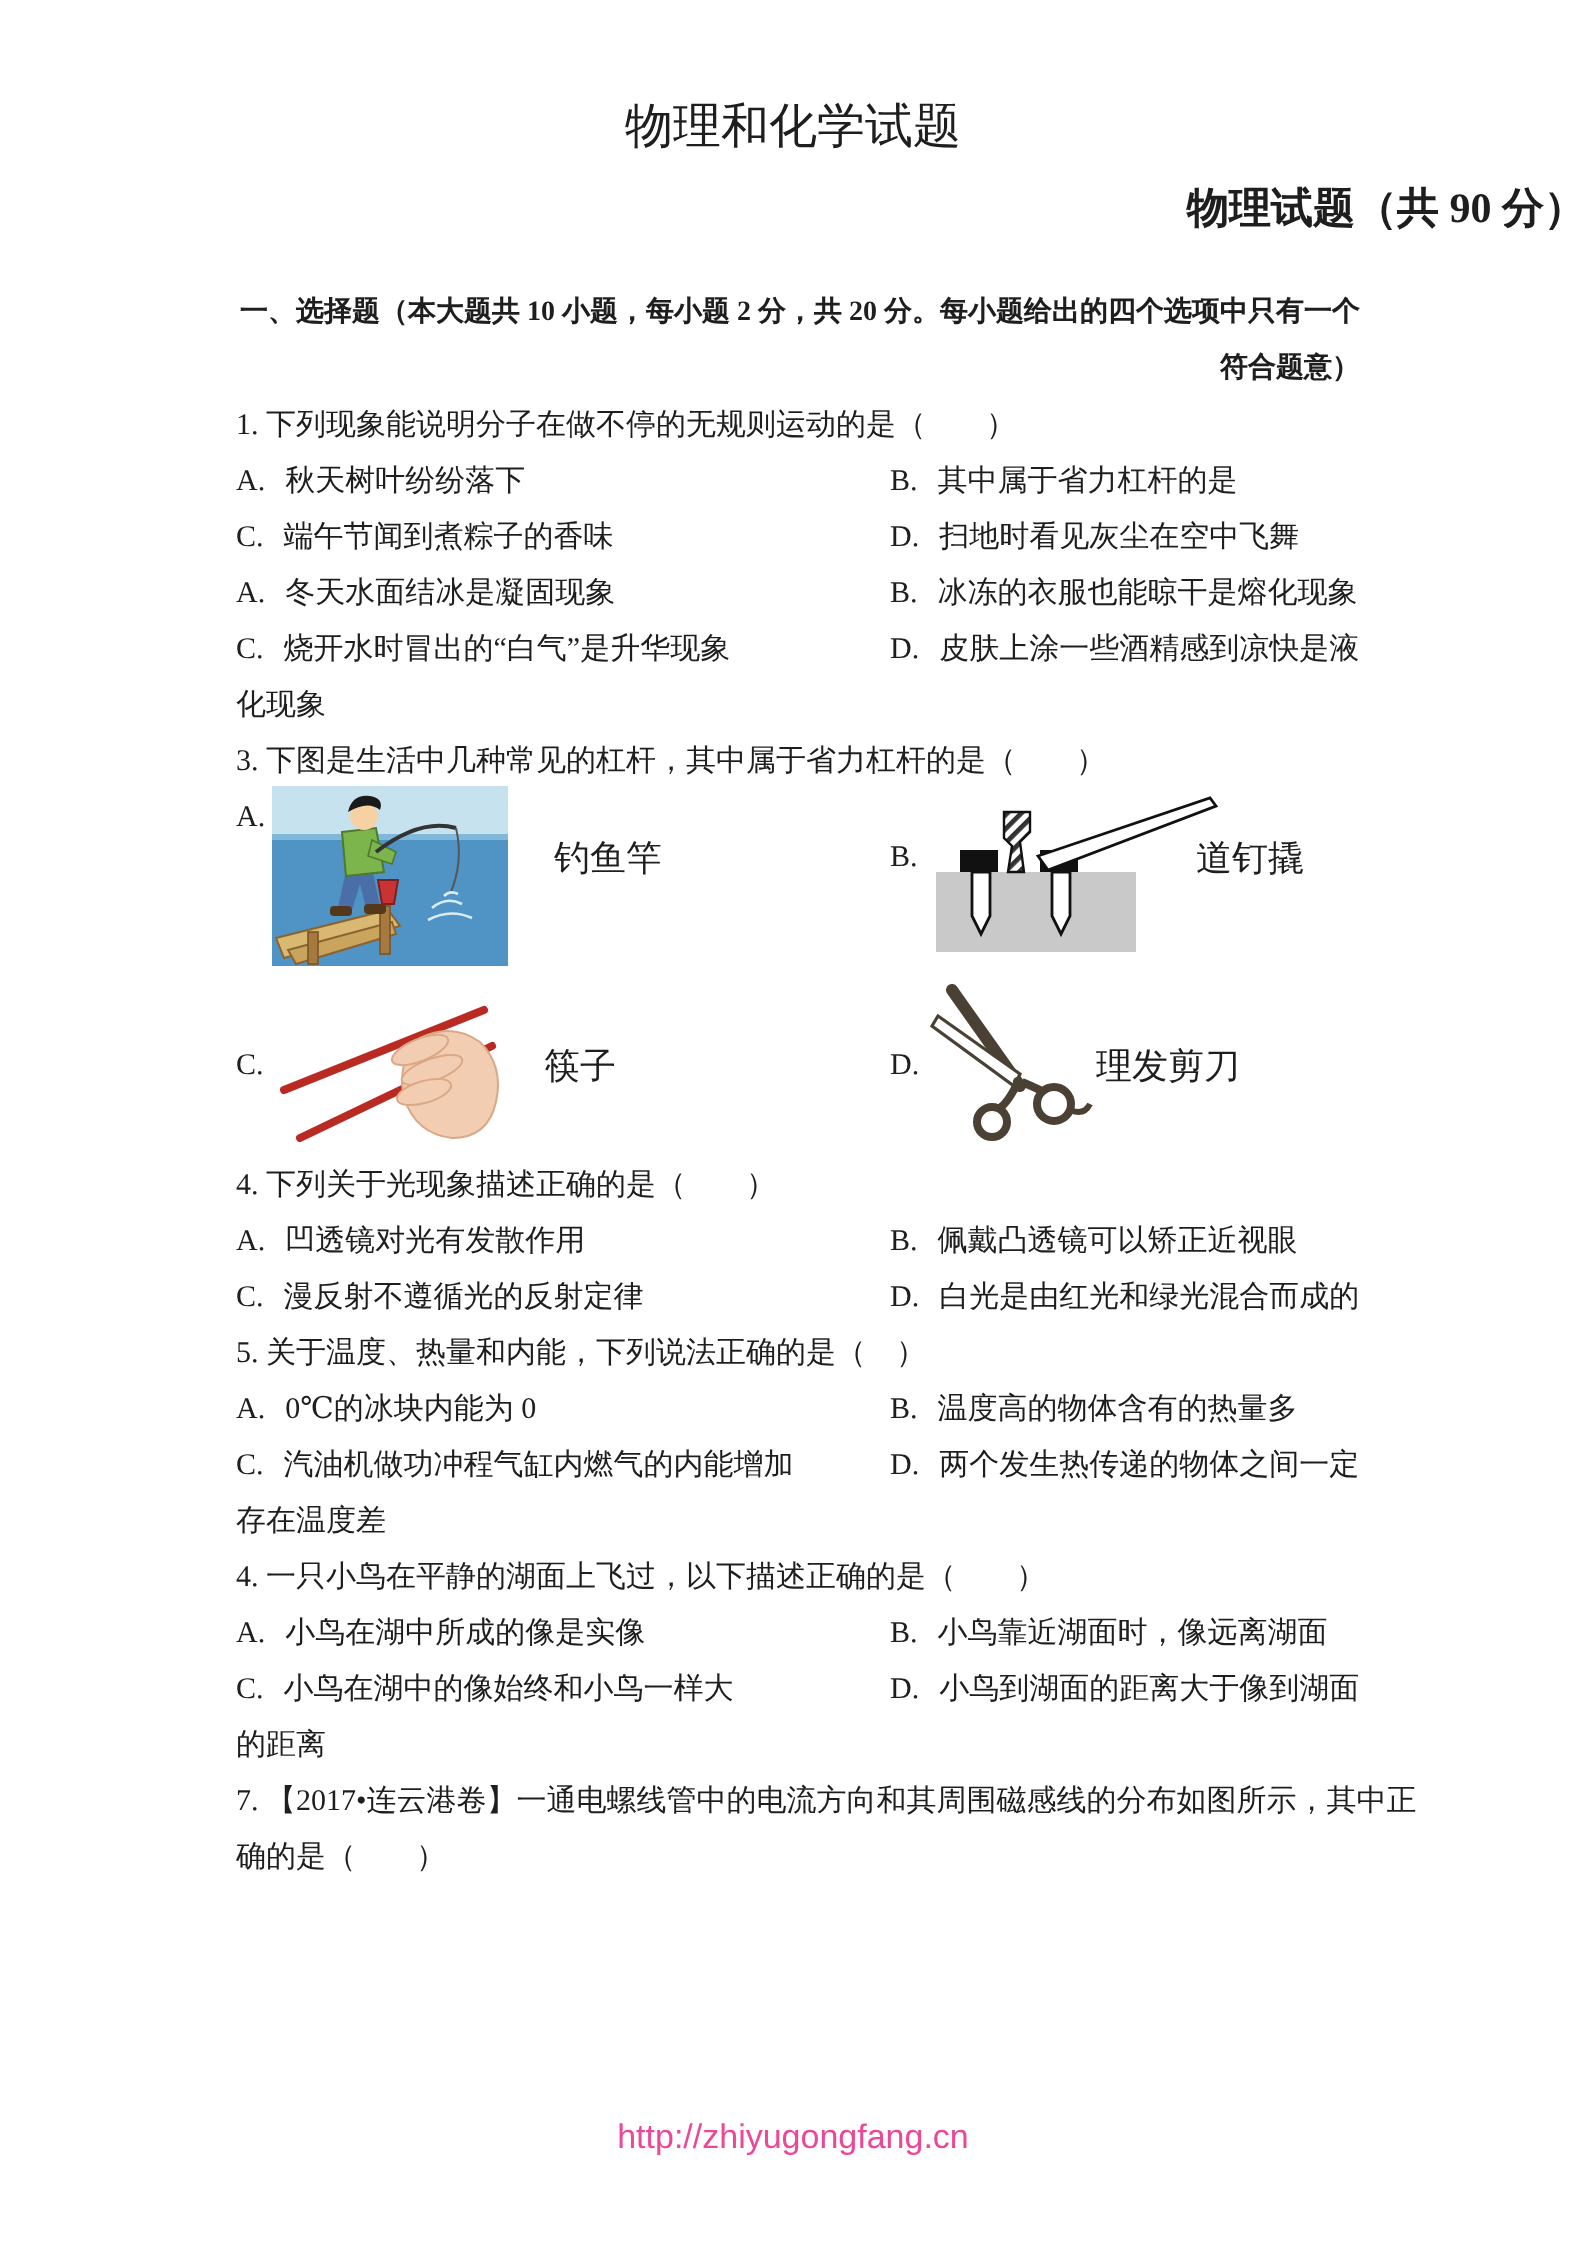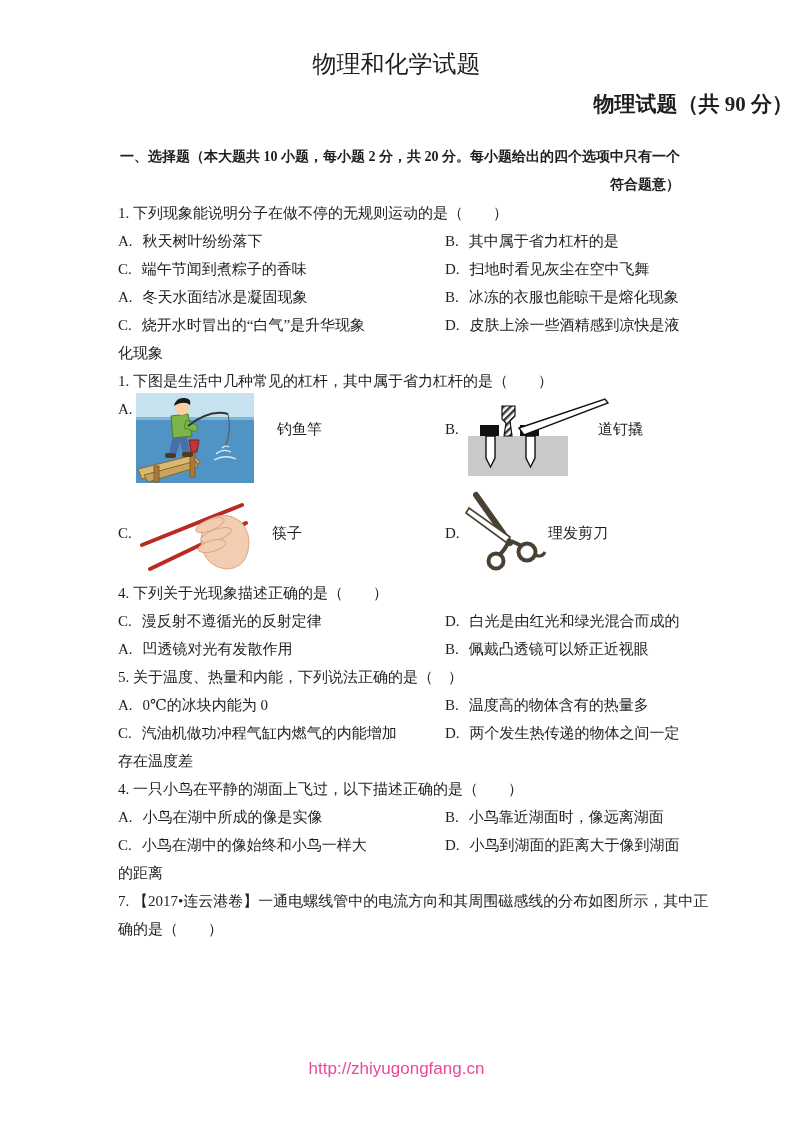--- a/index.html
+++ b/index.html
@@ -14,21 +14,21 @@
   .subtitle { margin:10px 0 0 0; text-align:right;
               font-size:21px; font-weight:bold; line-height:30px; }
   .content { margin:24px 0 0 118px; width:562px; font-size:15px; }
   .line { line-height:28px; min-height:28px; margin:0; }
   .heading { font-size:14px; font-weight:bold;text-align:right; }
   .wide { width:592px; }
   .opt-left { display:inline-block; width:327px; vertical-align:top; }
   .olabel { margin-right:10px; }
   .img-row { position:relative; height:92px; }
   .abs { position:absolute; line-height:28px; }
-  .caption { font-size:15px; }
+  .caption { font-size:18px; }
   svg { display:block; }
   .footer {
     position:absolute; top:1056px; left:0; width:100%;
     text-align:center; font-family:"Liberation Sans","DejaVu Sans",sans-serif;
     font-size:17px; color:#ec4899; line-height:26px;
   }
 </style>
 </head>
 <body>
 
@@ -41,21 +41,21 @@
 
     <p class="line heading">一、选择题（本大题共 10 小题，每小题 2 分，共 20 分。每小题给出的四个选项中只有一个符合题意）</p>
 
     <p class="line">1. 下列现象能说明分子在做不停的无规则运动的是（　　）</p>
     <p class="line"><span class="opt-left"><span class="olabel">A.</span><span>秋天树叶纷纷落下</span></span><span><span class="olabel">B.</span><span>其中属于省力杠杆的是</span></span></p>
     <p class="line"><span class="opt-left"><span class="olabel">C.</span><span>端午节闻到煮粽子的香味</span></span><span><span class="olabel">D.</span><span>扫地时看见灰尘在空中飞舞</span></span></p>
 
     <p class="line"><span class="opt-left"><span class="olabel">A.</span><span>冬天水面结冰是凝固现象</span></span><span><span class="olabel">B.</span><span>冰冻的衣服也能晾干是熔化现象</span></span></p>
     <p class="line"><span class="opt-left"><span class="olabel">C.</span><span>烧开水时冒出的“白气”是升华现象</span></span><span><span class="olabel">D.</span><span>皮肤上涂一些酒精感到凉快是液化现象</span></span></p>
 
-    <p class="line">1. 下图是生活中几种常见的杠杆，其中属于省力杠杆的是（　　）</p>
+    <p class="line">3. 下图是生活中几种常见的杠杆，其中属于省力杠杆的是（　　）</p>
 
     <div class="img-row">
       <span class="abs" style="left:0; top:20;"><span>A.</span></span>
       <div class="abs" style="left:18px; top:-2px;">
         <svg width="118" height="90" viewBox="0 0 118 90">
           <rect width="118" height="90" fill="#c6e2ee"></rect>
           <rect y="24" width="118" height="66" fill="#4f94c4"></rect>
           <rect y="24" width="118" height="3" fill="#7fb8d9"></rect>
           <polygon points="2,76 58,62 64,70 6,86" fill="#d9b971" stroke="#8a6430" stroke-width="1"></polygon>
           <polygon points="8,82 60,68 62,74 12,89" fill="#c9a45c" stroke="#8a6430" stroke-width="1"></polygon>
@@ -131,22 +131,22 @@
             <circle cx="65" cy="61" r="8.5" stroke-width="4"></circle>
             <path d="M73,64 q7,3 10,-3" stroke-width="3"></path>
           </g>
           <circle cx="47" cy="50" r="2.6" fill="#4a4134"></circle>
         </svg>
       </div>
       <span class="abs caption" style="left:430px; top:32px;">理发剪刀</span>
     </div>
 
     <p class="line">4. 下列关于光现象描述正确的是（　　）</p>
+    <p class="line"><span class="opt-left"><span class="olabel">A.</span><span>凹透镜对光有发散作用</span></span><span><span class="olabel">B.</span><span>佩戴凸透镜可以矫正近视眼</span></span></p>
     <p class="line"><span class="opt-left"><span class="olabel">C.</span><span>漫反射不遵循光的反射定律</span></span><span><span class="olabel">D.</span><span>白光是由红光和绿光混合而成的</span></span></p>
-    <p class="line"><span class="opt-left"><span class="olabel">A.</span><span>凹透镜对光有发散作用</span></span><span><span class="olabel">B.</span><span>佩戴凸透镜可以矫正近视眼</span></span></p>
 
     <p class="line">5. 关于温度、热量和内能，下列说法正确的是（　）</p>
     <p class="line"><span class="opt-left"><span class="olabel">A.</span><span>0℃的冰块内能为 0</span></span><span><span class="olabel">B.</span><span>温度高的物体含有的热量多</span></span></p>
     <p class="line"><span class="opt-left"><span class="olabel">C.</span><span>汽油机做功冲程气缸内燃气的内能增加</span></span><span><span class="olabel">D.</span><span>两个发生热传递的物体之间一定存在温度差</span></span></p>
 
     <p class="line">4. 一只小鸟在平静的湖面上飞过，以下描述正确的是（　　）</p>
     <p class="line"><span class="opt-left"><span class="olabel">A.</span><span>小鸟在湖中所成的像是实像</span></span><span><span class="olabel">B.</span><span>小鸟靠近湖面时，像远离湖面</span></span></p>
     <p class="line"><span class="opt-left"><span class="olabel">C.</span><span>小鸟在湖中的像始终和小鸟一样大</span></span><span><span class="olabel">D.</span><span>小鸟到湖面的距离大于像到湖面的距离</span></span></p>
 
     <p class="line wide">7. 【2017•连云港卷】一通电螺线管中的电流方向和其周围磁感线的分布如图所示，其中正确的是（　　）</p>

